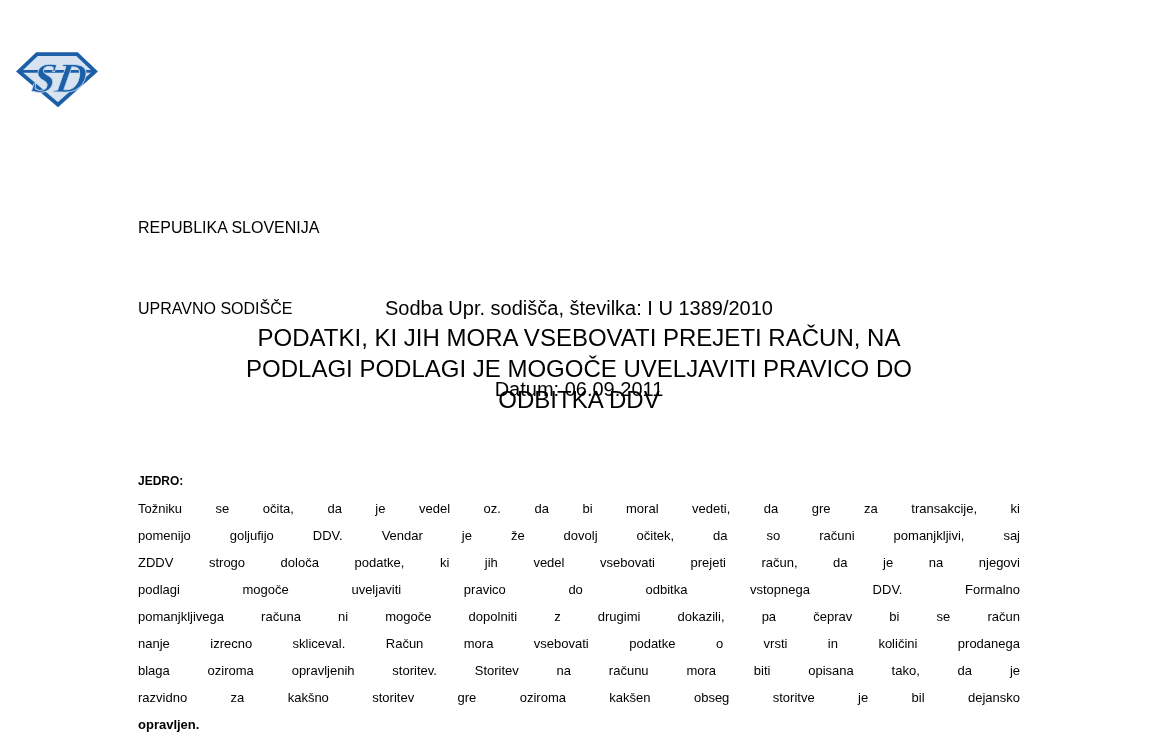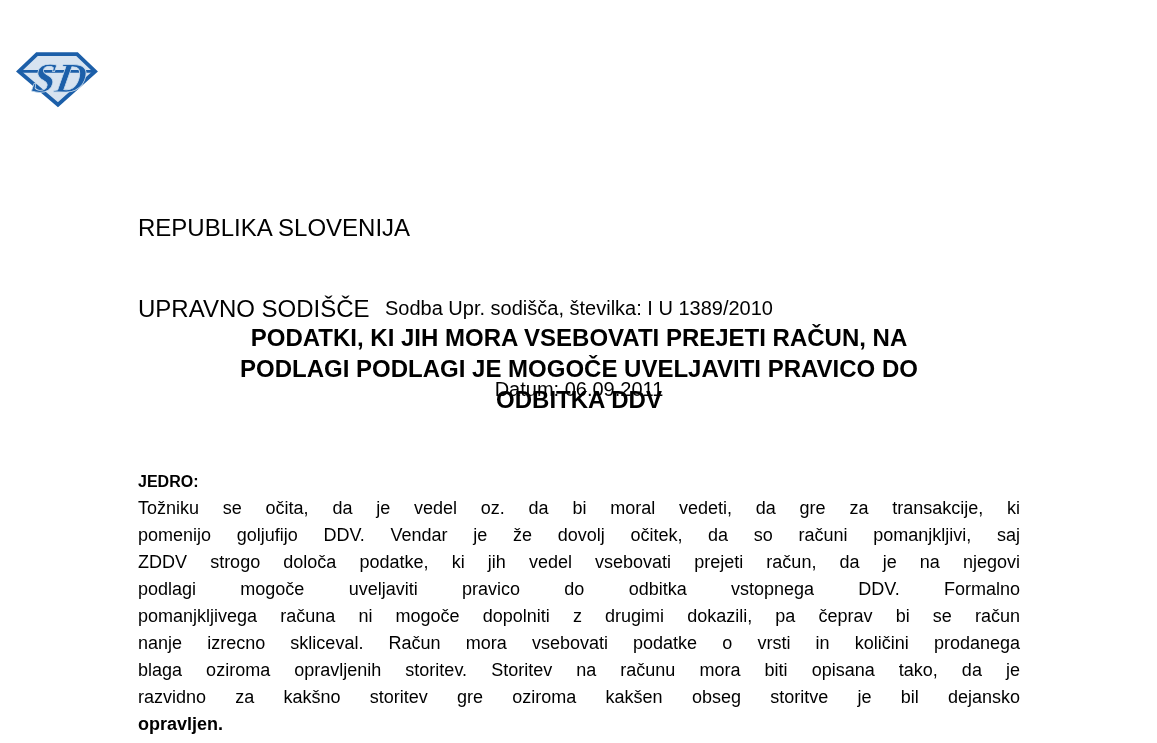--- a/index.html
+++ b/index.html
@@ -26,21 +26,21 @@
   .logo text {
     font-family: "Liberation Serif", "DejaVu Serif", serif;
     font-style: italic;
     font-weight: bold;
   }
   .inst-block {
     position: absolute;
     left: 138px;
     top: 160px;
     width: 882px;
-    font-size: 24px;
+    font-size: 16px;
     line-height: 27px;
     white-space: pre;
   }
   .case-block {
     position: absolute;
     left: 138px;
     top: 241px;
     width: 882px;
     font-size: 20px;
     line-height: 27px;
@@ -48,36 +48,36 @@
     text-align: center;
   }
   .doc-title {
     position: absolute;
     left: 138px;
     top: 322px;
     width: 882px;
     text-align: center;
     font-size: 24px;
     line-height: 31px;
-    font-weight: bold;
+    font-weight: normal;
   }
   .section-label {
     position: absolute;
     left: 138px;
     top: 468px;
-    font-size: 16px;
+    font-size: 12px;
     line-height: 27px;
     font-weight: bold;
   }
   .paragraph {
     position: absolute;
     left: 138px;
     top: 495px;
     width: 882px;
-    font-size: 18px;
+    font-size: 13px;
     line-height: 27px;
   }
   .paragraph > div {
     text-align: justify;
     text-align-last: justify;
   }
   .paragraph > div:last-child {
     text-align-last: left;
     font-weight: bold;
   }

